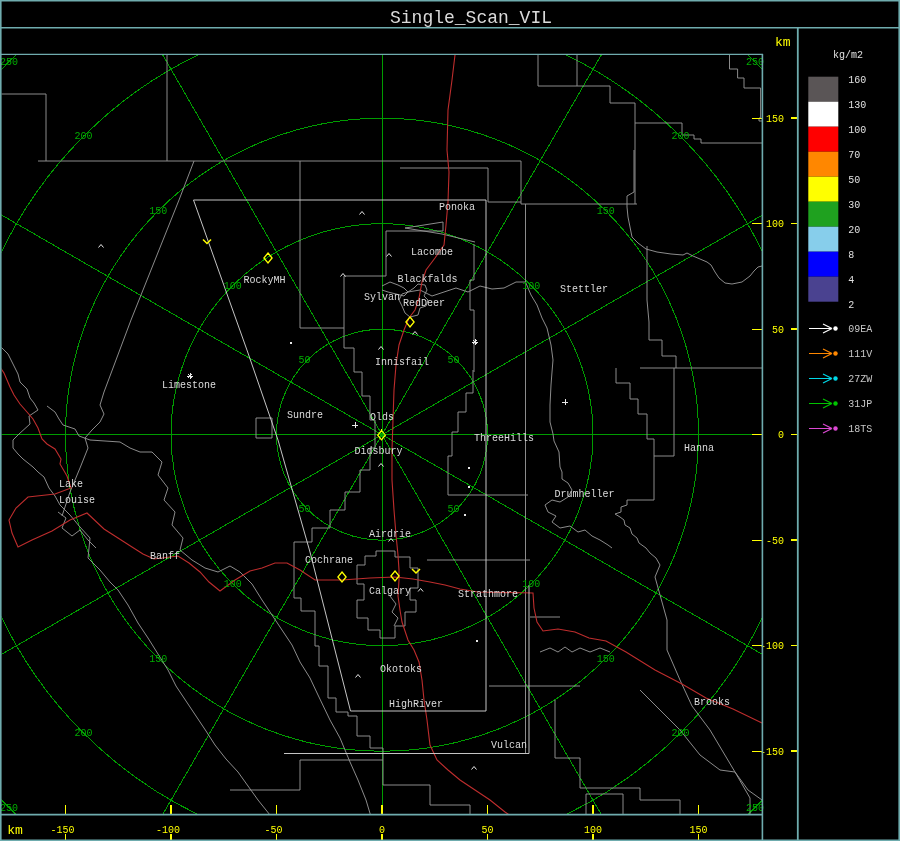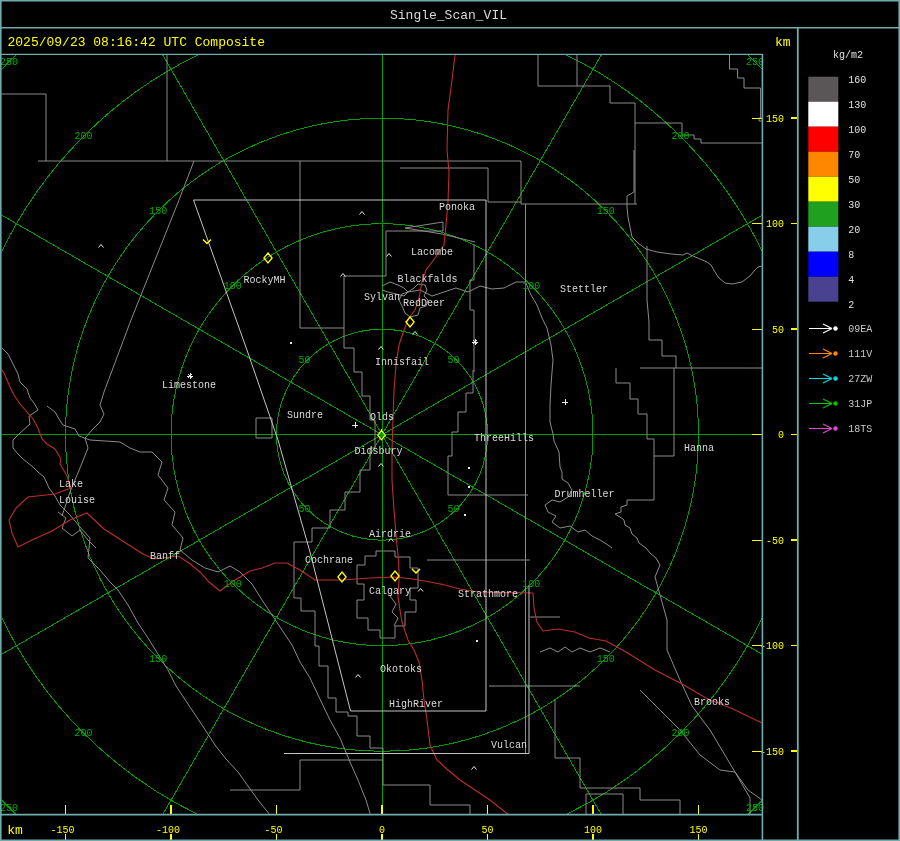--- a/index.html
+++ b/index.html
@@ -248,16 +248,15 @@
 <line x1="0" y1="0.8" x2="900" y2="0.8" stroke="#6FACAE" stroke-width="1.6"></line>
 <line x1="0" y1="27.8" x2="900" y2="27.8" stroke="#6FACAE" stroke-width="1.6"></line>
 <line x1="0.8" y1="0" x2="0.8" y2="841" stroke="#6FACAE" stroke-width="1.6"></line>
 <line x1="899.2" y1="0" x2="899.2" y2="841" stroke="#6FACAE" stroke-width="1.6"></line>
 <line x1="0" y1="840.2" x2="900" y2="840.2" stroke="#6FACAE" stroke-width="1.6"></line>
 <line x1="0" y1="54.4" x2="763" y2="54.4" stroke="#6FACAE" stroke-width="1.4"></line>
 <line x1="762.4" y1="54" x2="762.4" y2="841" stroke="#6FACAE" stroke-width="1.6"></line>
 <line x1="0" y1="814.6" x2="763" y2="814.6" stroke="#6FACAE" stroke-width="1.6"></line>
 <line x1="797.8" y1="28" x2="797.8" y2="841" stroke="#6FACAE" stroke-width="1.8"></line>
 </svg>
-<div style="left:390px;top:7.5px;font-size:13px;color:#DADADA;">Single_Scan_VIL</div>
-<div style="left:7.5px;top:34.5px;font-size:13px;color:#FFFF00;">2025/09/23 08:16:42 UTC Composite</div>
+<div style="left:390px;top:7.5px;font-size:18px;color:#DADADA;">Single_Scan_VIL</div>
 <div style="left:775px;top:34.5px;font-size:13px;color:#FFFF00;">km</div>
 <div style="left:7.3px;top:822.5px;font-size:13px;color:#FFFF00;">km</div>
 </div>
 </body></html>

